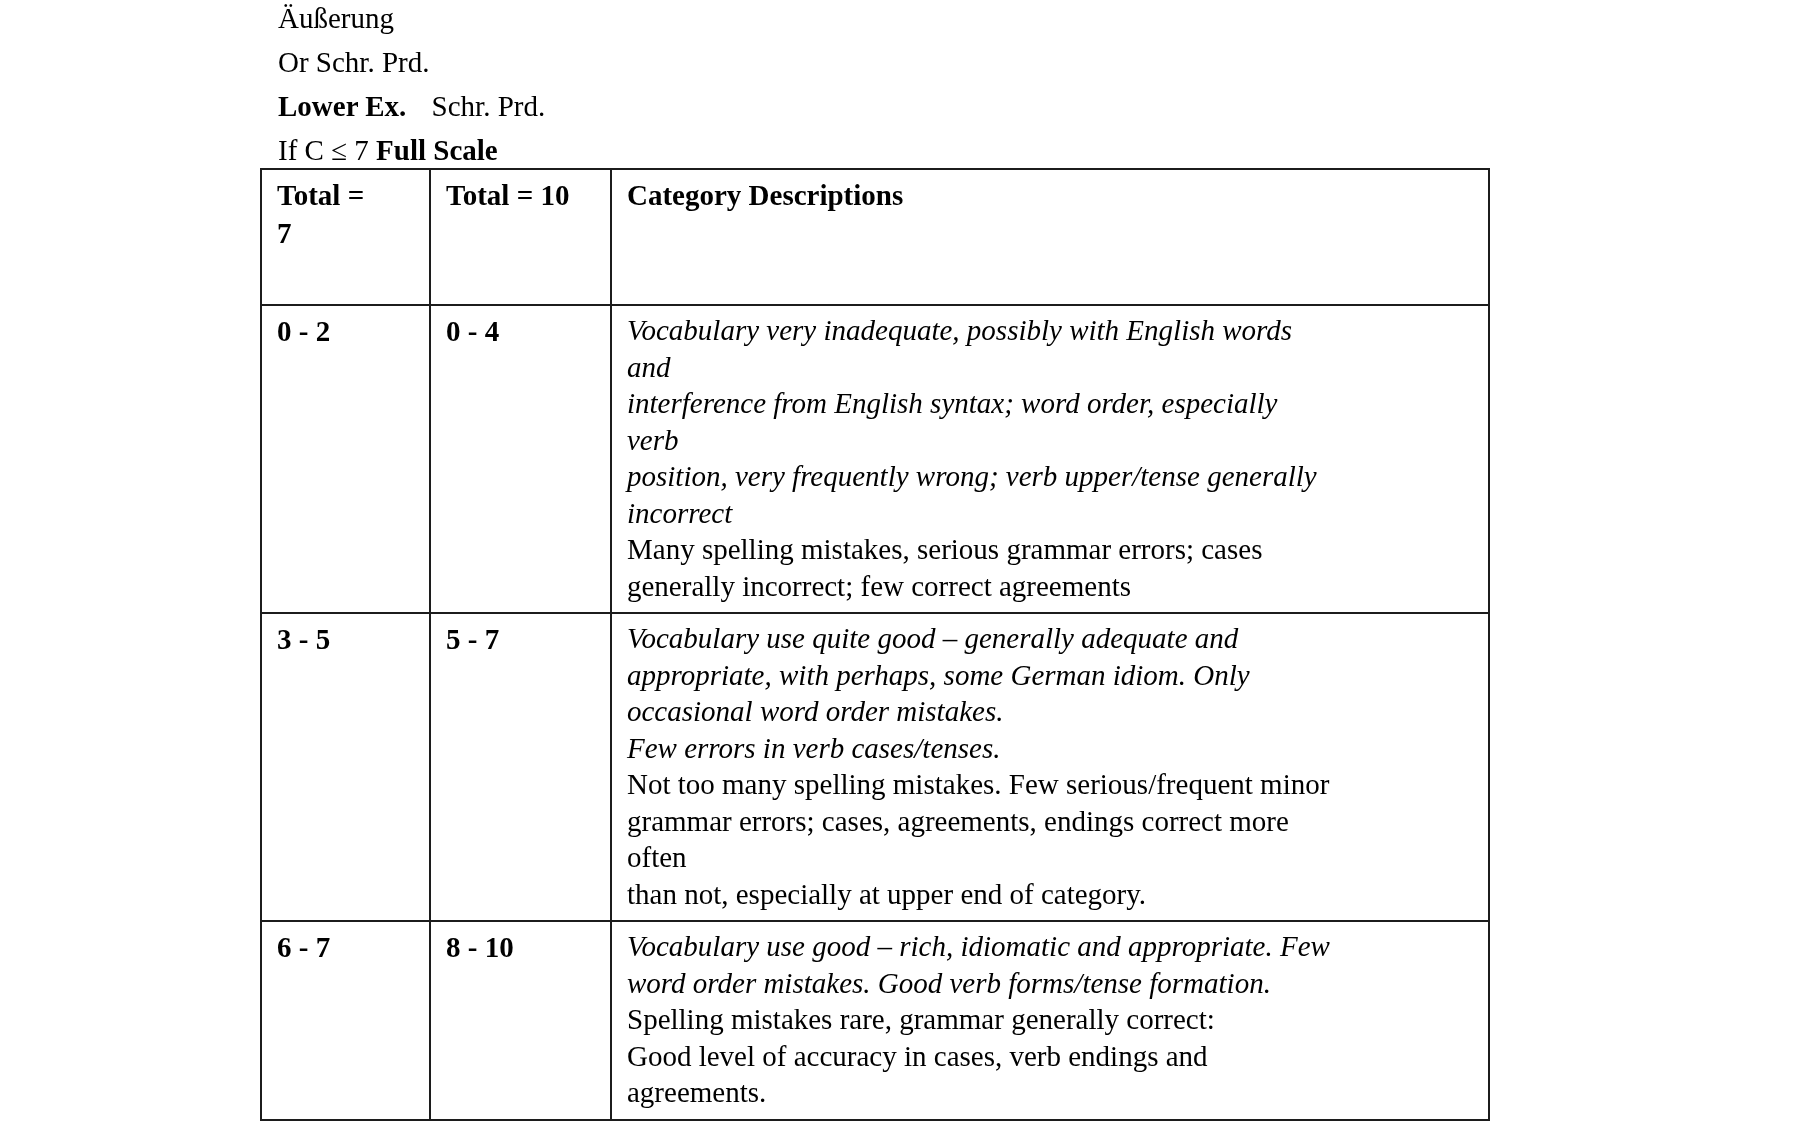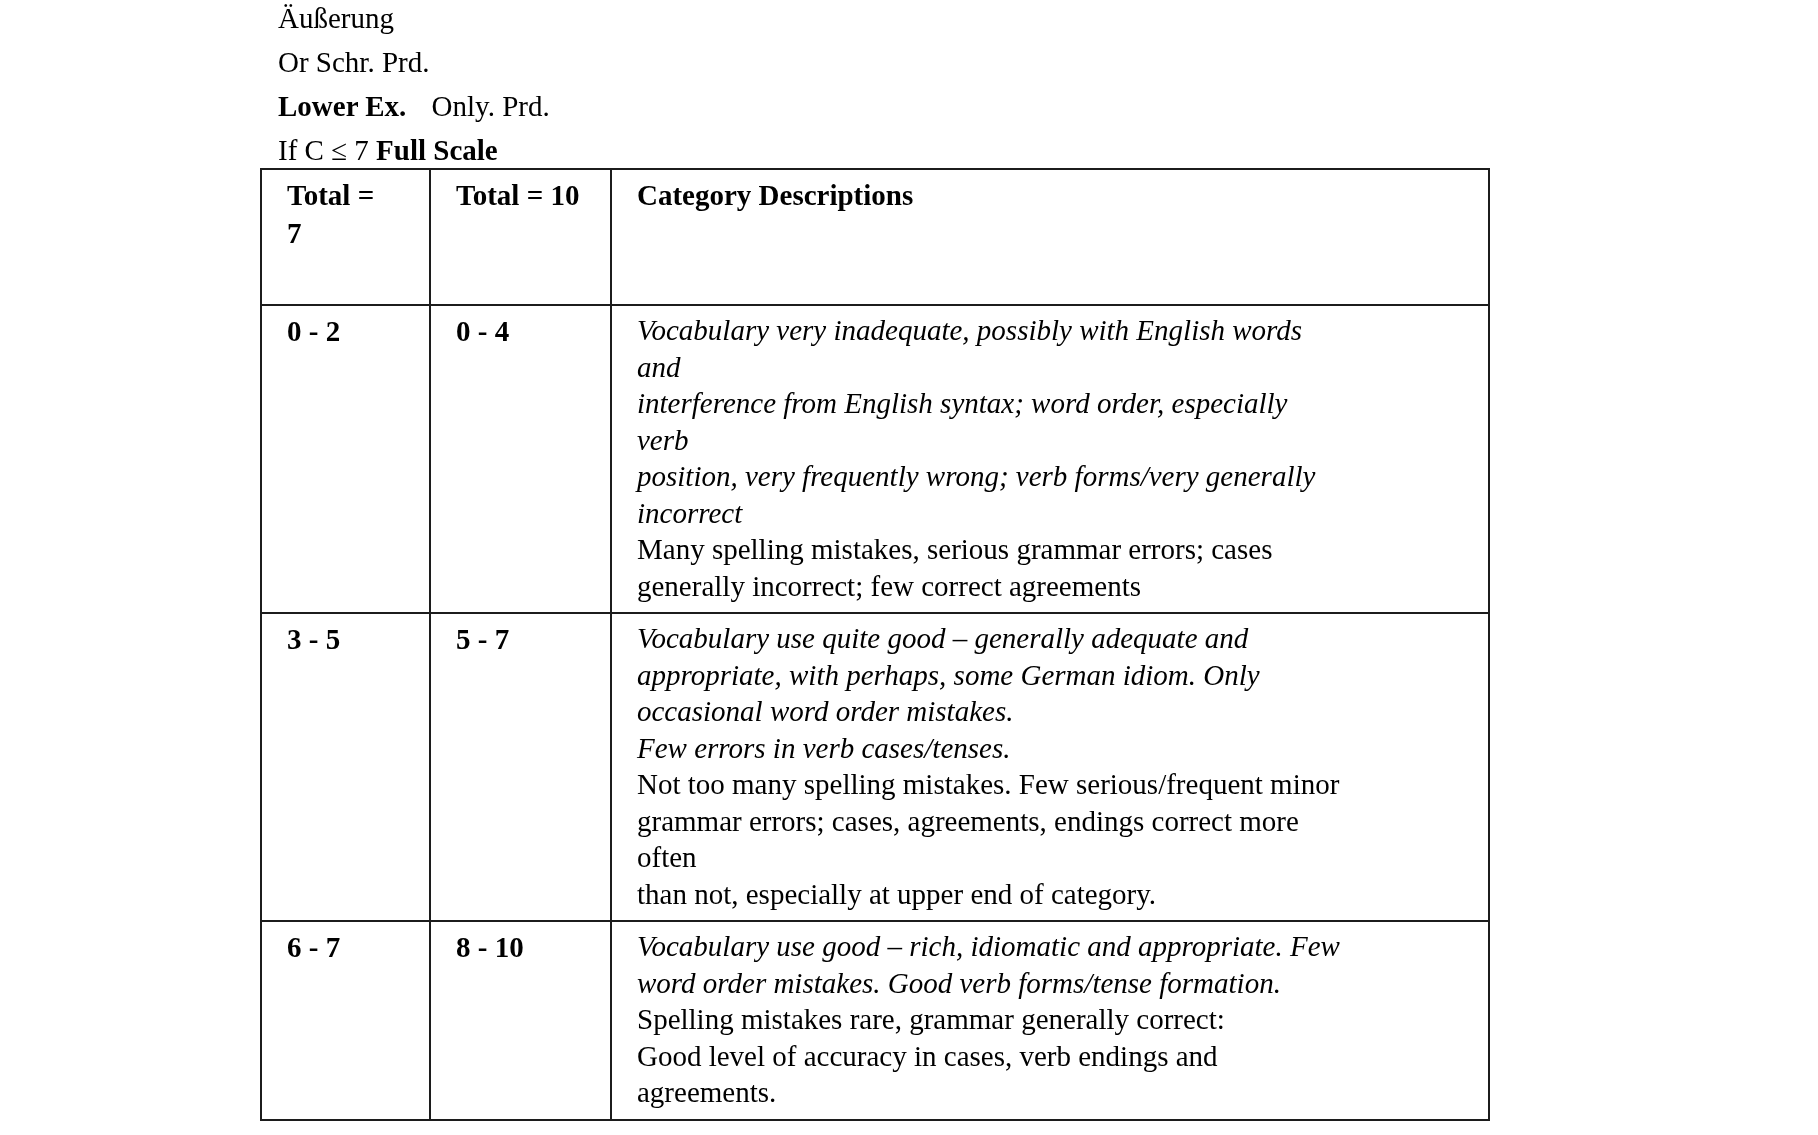--- a/index.html
+++ b/index.html
@@ -36,21 +36,21 @@
     left: 260px;
     top: 168px;
     width: 1228px;
     border-collapse: collapse;
     table-layout: fixed;
   }
   table.rubric th,
   table.rubric td {
     border: 2px solid #1c1c1c;
     vertical-align: top;
-    padding: 6px 12px 8px 25px;
+    padding: 6px 12px 8px 15px;
     font-size: 29px;
     margin-left: 20px;
   }
   table.rubric th {
     text-align: left;
     font-weight: bold;
     line-height: 38px;
     height: 120px;
   }
   .narrow-head { max-width: 108px; }
@@ -69,21 +69,21 @@
 </head>
 <body>
 
 <div class="doc">
 
   <div class="heading">
     <div class="h-line">Äußerung</div>
     <div class="h-line">Or Schr. Prd.</div>
     <div class="h-line">
       <span class="bold">Lower Ex.</span>
-      <span class="gap-sm">Only. Prd.</span>
+      <span class="gap-sm">Schr. Prd.</span>
     </div>
     <div class="h-line">
       <span>If C ≤ 7</span>
       <span class="bold gap-lg">Full Scale</span>
     </div>
   </div>
 
   <table class="rubric">
     <colgroup>
       <col style="width:169px">
@@ -101,21 +101,21 @@
     </thead>
     <tbody>
       <tr>
         <td class="score">0 - 2</td>
         <td class="score">0 - 4</td>
         <td class="desc">
           <div class="desc-line it">Vocabulary very inadequate, possibly with English words</div>
           <div class="desc-line it">and</div>
           <div class="desc-line it">interference from English syntax; word order, especially</div>
           <div class="desc-line it">verb</div>
-          <div class="desc-line it">position, very frequently wrong; verb forms/very generally</div>
+          <div class="desc-line it">position, very frequently wrong; verb upper/tense generally</div>
           <div class="desc-line it">incorrect</div>
           <div class="desc-line rg">Many spelling mistakes, serious grammar errors; cases</div>
           <div class="desc-line rg">generally incorrect; few correct agreements</div>
         </td>
       </tr>
       <tr>
         <td class="score">3 - 5</td>
         <td class="score">5 - 7</td>
         <td class="desc">
           <div class="desc-line it">Vocabulary use quite good – generally adequate and</div>

